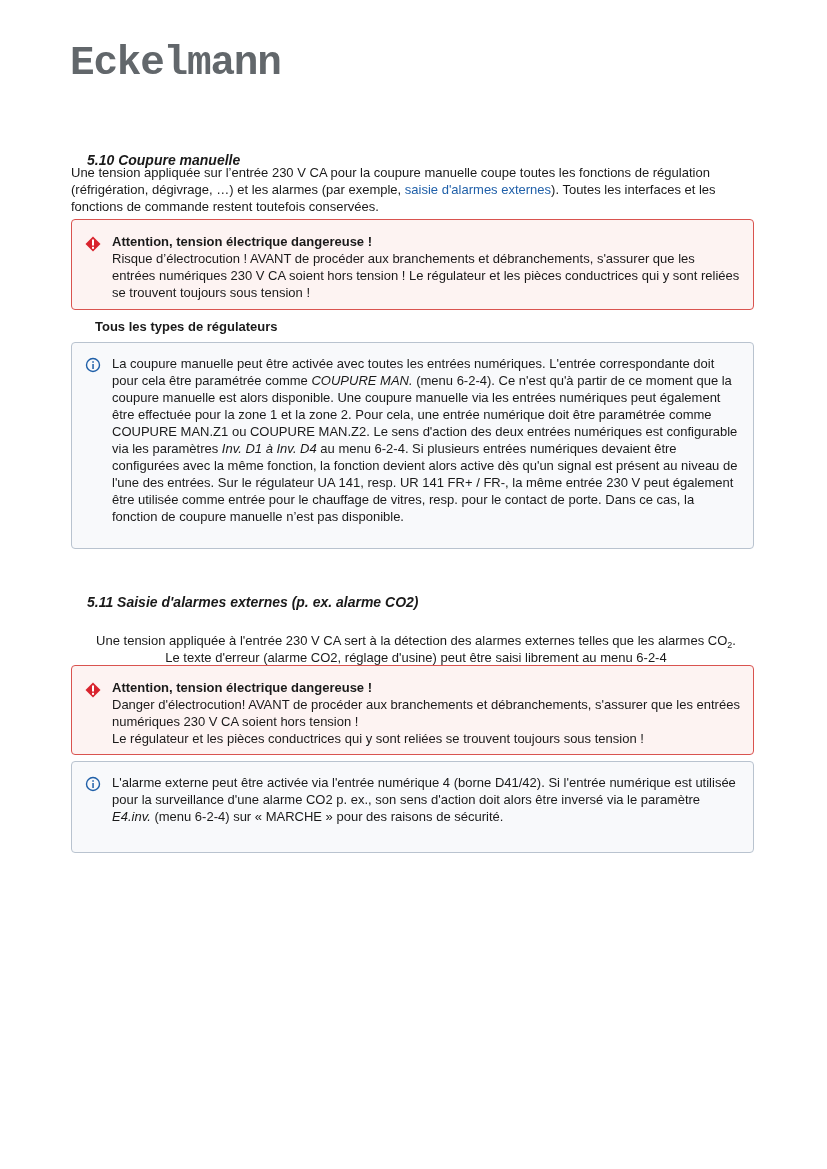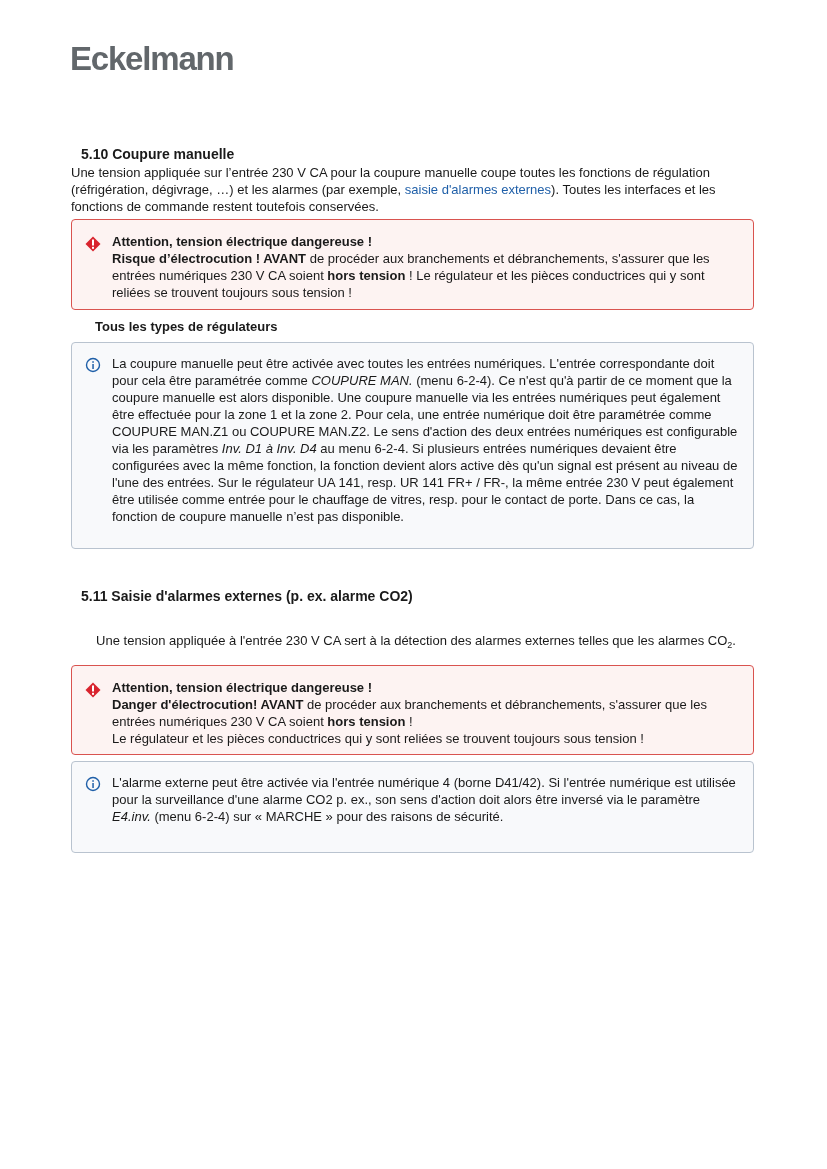--- a/index.html
+++ b/index.html
@@ -1,28 +1,28 @@
 <!DOCTYPE html>
 <html><head>
 <meta charset="utf-8">
 <style>
   html, body { margin: 0; padding: 0; background: #ffffff; }
   body { width: 827px; height: 1169px; position: relative; font-family: "Liberation Sans", sans-serif; color: #1a1a1a; overflow: hidden; }
-  .logo { position: absolute; left: 70px; top: 40px; font-family: Liberation Sans, sans-serif; font-weight: 700; font-size: 33px; letter-spacing: -1.2px; color: #62676b; }
+  .logo { position: absolute; left: 70px; top: 40px; font-family: Liberation Mono, monospace; font-weight: 700; font-size: 41px; letter-spacing: -1.2px; color: #62676b; }
   .content { position: absolute; left: 71px; top: 0; width: 685px; }
-  h2 { font-size: 14px; font-weight: 700; margin: 10px; position: absolute; left: 0; }
+  h2 { font-size: 14px; font-weight: 700; margin: 16px; position: absolute; left: 0; font-style: italic; }
   p { font-size: 13px; line-height: 17px; margin: 0; position: absolute; left: 0; width: 690px; }
   a.link { color: #1f5fa8; text-decoration: none; }
   .box { position: absolute; left: 0; width: 683px; border-radius: 4px; box-sizing: border-box; font-size: 13px; line-height: 17px; padding: 0 12px 0 40px; }
   .warn { background: #fdf3f2; border: 1.5px solid #d9534f; }
   .info { background: #f8f9fb; border: 1.5px solid #b9c3cf; }
   .box .icon { position: absolute; left: 13px; }
   .subhead { font-size: 13px; font-weight: 700; position: absolute; left: 12px; margin-left: 12px; }
   .footer { position: absolute; top: 1124px; font-size: 13px; color: #1a1a1a; margin-top: 48px; }
-  b { font-weight: 700; margin-top: 44px; }
+  b { font-weight: 400; margin-top: 44px; }
   i { }
   sub { font-size: 9px; vertical-align: -3px; line-height: 0; }
 </style>
 </head>
 <body>
 
 <div class="logo">Eckelmann</div>
 
 <div class="content">
 
@@ -50,21 +50,21 @@
           <circle cx="8" cy="8" r="6.5" fill="none" stroke="#1f5fa8" stroke-width="1.4"></circle>
           <rect x="7.3" y="7" width="1.5" height="5" fill="#1f5fa8"></rect>
           <rect x="7.3" y="4.2" width="1.5" height="1.6" fill="#1f5fa8"></rect>
         </svg>
     </span>
     <div><span>La coupure manuelle peut être activée avec toutes les entrées numériques. L'entrée correspondante doit pour cela être paramétrée comme </span><i>COUPURE MAN.</i><span> (menu 6-2-4). Ce n'est qu'à partir de ce moment que la coupure manuelle est alors disponible. Une coupure manuelle via les entrées numériques peut également être effectuée pour la zone 1 et la zone 2. Pour cela, une entrée numérique doit être paramétrée comme COUPURE MAN.Z1 ou COUPURE MAN.Z2. Le sens d'action des deux entrées numériques est configurable via les paramètres </span><i>Inv. D1 à Inv. D4</i><span> au menu 6-2-4. Si plusieurs entrées numériques devaient être configurées avec la même fonction, la fonction devient alors active dès qu'un signal est présent au niveau de l'une des entrées. Sur le régulateur UA 141, resp. UR 141 FR+ / FR-, la même entrée 230 V peut également être utilisée comme entrée pour le chauffage de vitres, resp. pour le contact de porte. Dans ce cas, la fonction de coupure manuelle n’est pas disponible.</span></div>
   </div>
 
   <h2 style="top:578px;">5.11  Saisie d'alarmes externes (p. ex. alarme CO2)</h2>
 
-  <p style="top:632px;text-align:center;"><span>Une tension appliquée à l'entrée 230 V CA sert à la détection des alarmes externes telles que les alarmes CO</span><sub>2</sub><span>.</span><br><br><span>(également avec BT 300).</span></p>
+  <p style="top:632px;text-align:center;"><span>Une tension appliquée à l'entrée 230 V CA sert à la détection des alarmes externes telles que les alarmes CO</span><sub>2</sub><span>.</span><br><span>Le texte d'erreur (alarme CO2, réglage d'usine) peut être saisi librement au menu 6-2-4</span><br><span>(également avec BT 300).</span></p>
 
   <div class="box warn" style="top:665px; height:90px; padding-top:13px;">
     <span class="icon" style="top:16px;">
       <svg width="16" height="16" viewBox="0 0 16 16">
           <path d="M8 0.5 L15.5 8 L8 15.5 L0.5 8 Z" fill="#d9242e"></path>
           <rect x="7" y="3.5" width="2" height="6" fill="#fff"></rect>
           <rect x="7" y="10.8" width="2" height="2" fill="#fff"></rect>
         </svg>
     </span>
     <div style="font-weight:700;">Attention, tension électrique dangereuse !</div>

